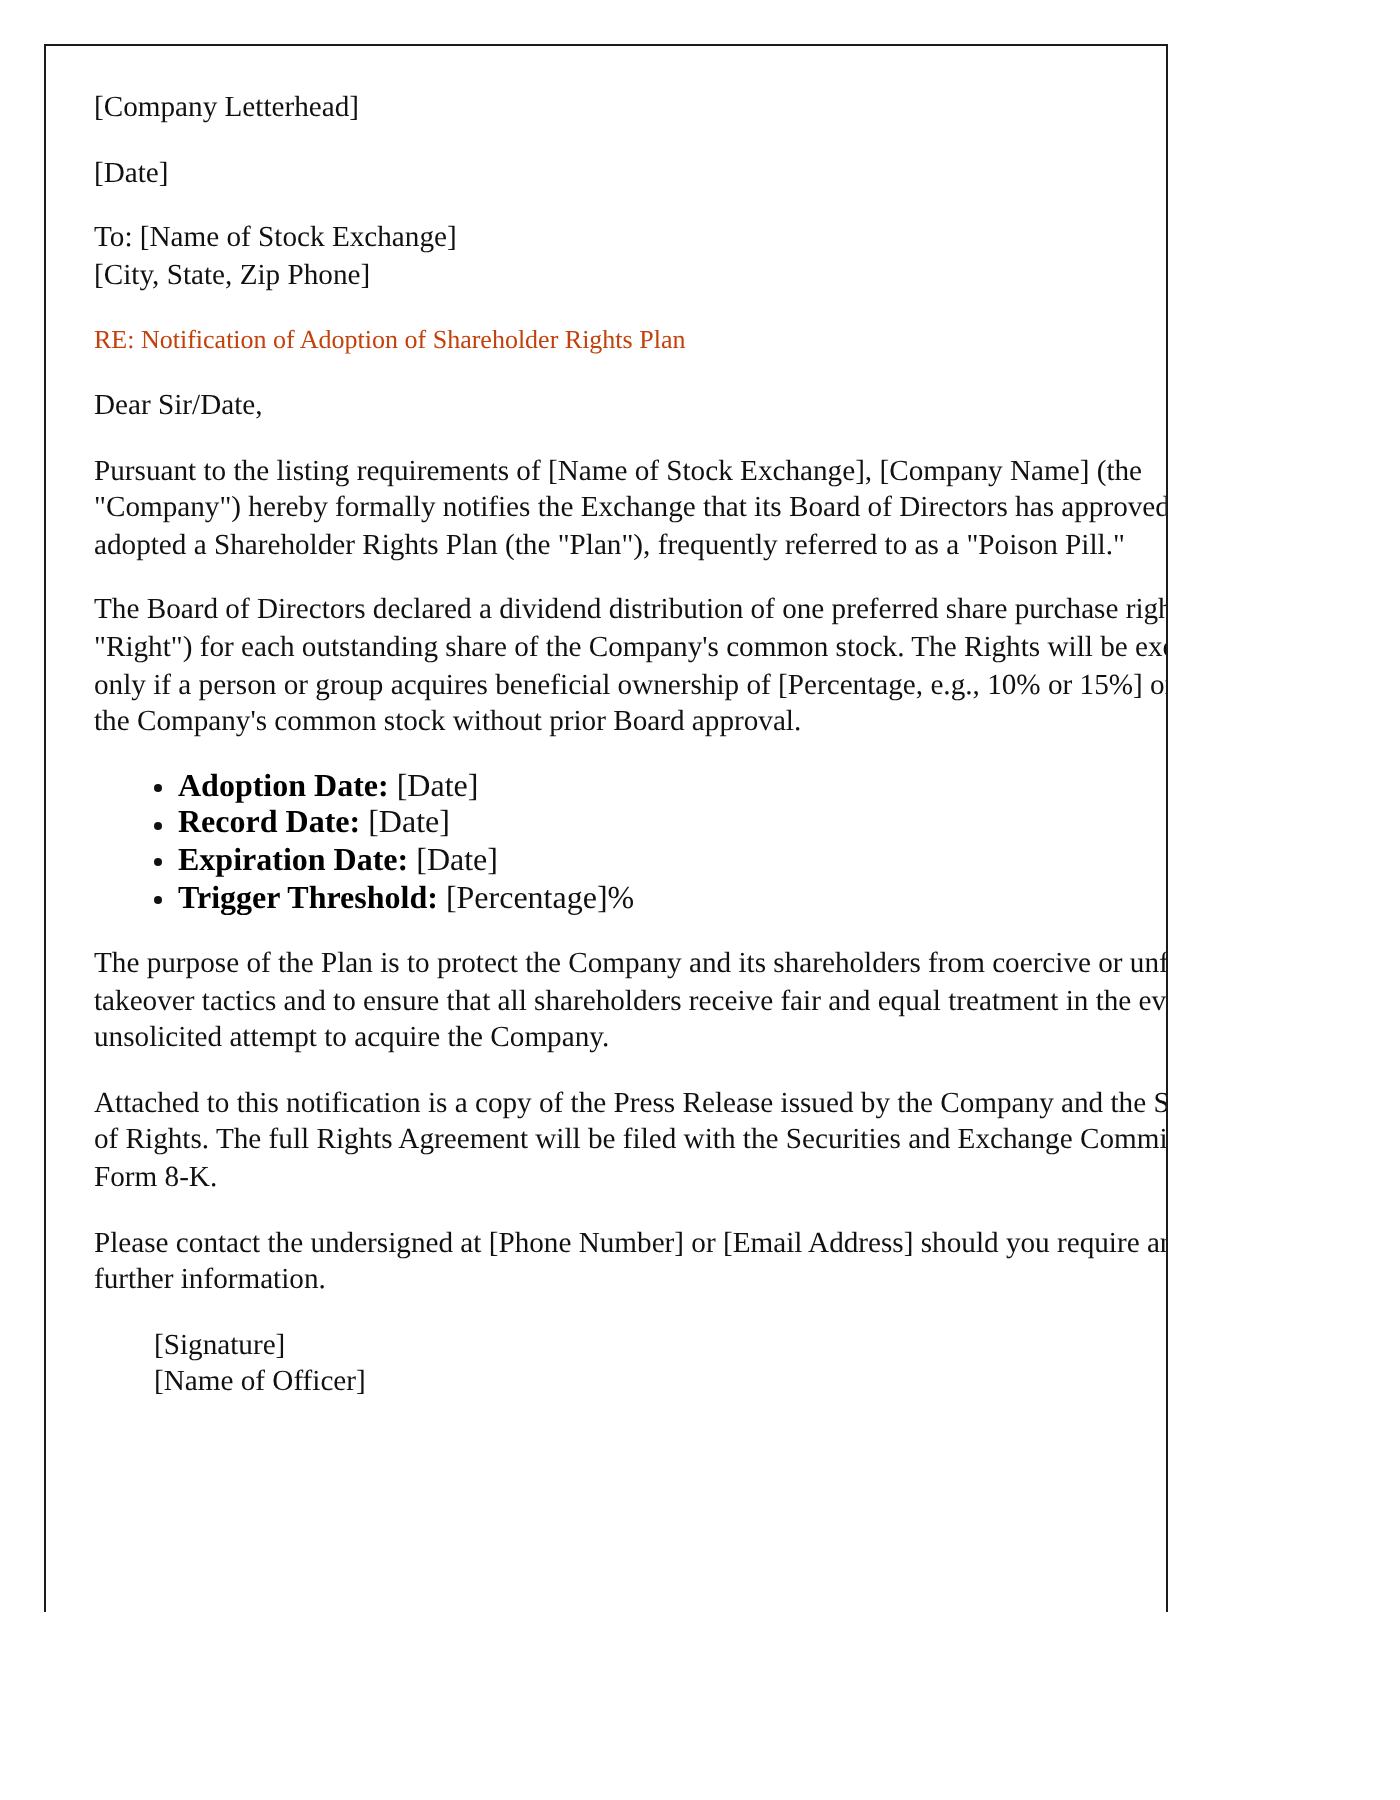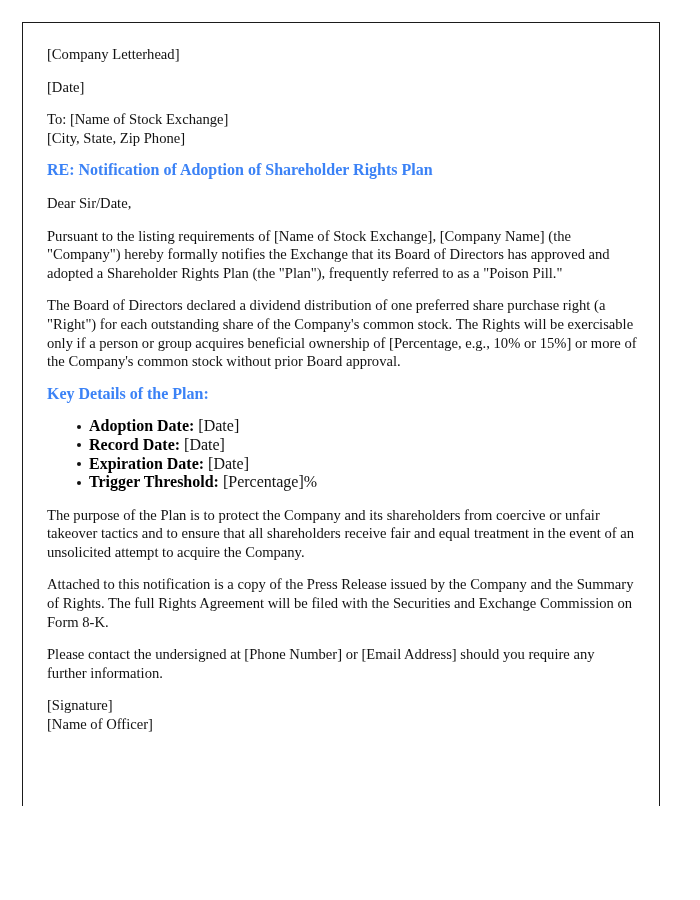--- a/index.html
+++ b/index.html
@@ -13,21 +13,21 @@
     overflow: hidden;
     font-family: "Liberation Serif", "DejaVu Serif", serif;
     color: #000000;
   }
 
   
   #document-page {
     position: absolute;
     left: 22px;
     top: 22px;
-    width: 638px;          
+    width: 562px;          
     height: 784px;         
     box-sizing: border-box;
     border: 1px solid #1b1b1b;
     border-bottom: none;
     background: #ffffff;
     overflow: hidden;
   }
 
   #document-body {
     position: absolute;
@@ -52,25 +52,25 @@
   .block {
     margin-bottom: 14px;
     font-family: Liberation Serif, serif;
   }
 
   .block .line {
     white-space: nowrap;
   }
 
   .heading {
-    font-size: 16px;
+    font-size: 13px;
     line-height: 18.6px;
-    font-weight: bold;
+    font-weight: normal;
     margin: 0 0 14px 0;
-    color: #3b82f6;
+    color: #c2410c;
   }
 
   
   #key-details-list {
     list-style: none;
     margin: 0 0 14px 0;
     padding: 0;
   }
   #key-details-list li {
     position: relative;
@@ -88,20 +88,21 @@
     border-radius: 50%;
     background: #111111;
   }
   #key-details-list li .detail-label {
     font-weight: bold;
     color: #000000;
   }
 
   .signature-block .line {
     white-space: nowrap;
+    margin-left: 30px;
   }
 </style>
 </head>
 <body>
 
 <div id="document-page">
   <div id="document-body">
 
     <p class="para">[Company Letterhead]</p>
 
@@ -113,21 +114,20 @@
     </div>
 
     <p class="heading">RE: Notification of Adoption of Shareholder Rights Plan</p>
 
     <p class="para">Dear Sir/Date,</p>
 
     <p class="para">Pursuant to the listing requirements of [Name of Stock Exchange], [Company Name] (the "Company") hereby formally notifies the Exchange that its Board of Directors has approved and adopted a Shareholder Rights Plan (the "Plan"), frequently referred to as a "Poison Pill."</p>
 
     <p class="para">The Board of Directors declared a dividend distribution of one preferred share purchase right (a "Right") for each outstanding share of the Company's common stock. The Rights will be exercisable only if a person or group acquires beneficial ownership of [Percentage, e.g., 10% or 15%] or more of the Company's common stock without prior Board approval.</p>
 
-    <p class="heading">Key Details of the Plan:</p>
 
     <ul id="key-details-list">
       <li>
         <span class="bullet-glyph"></span><span class="detail-label">Adoption Date:</span> <span class="detail-value">[Date]</span>
       </li>
       <li>
         <span class="bullet-glyph"></span><span class="detail-label">Record Date:</span> <span class="detail-value">[Date]</span>
       </li>
       <li>
         <span class="bullet-glyph"></span><span class="detail-label">Expiration Date:</span> <span class="detail-value">[Date]</span>

